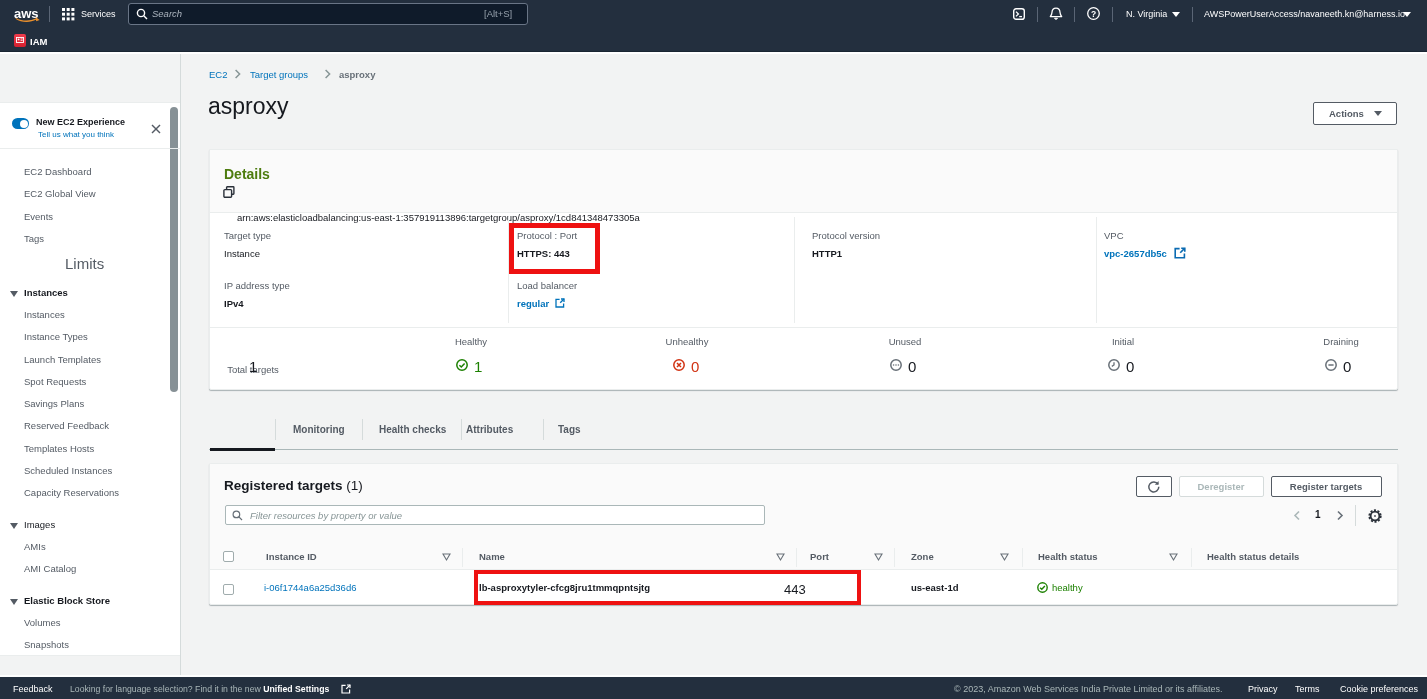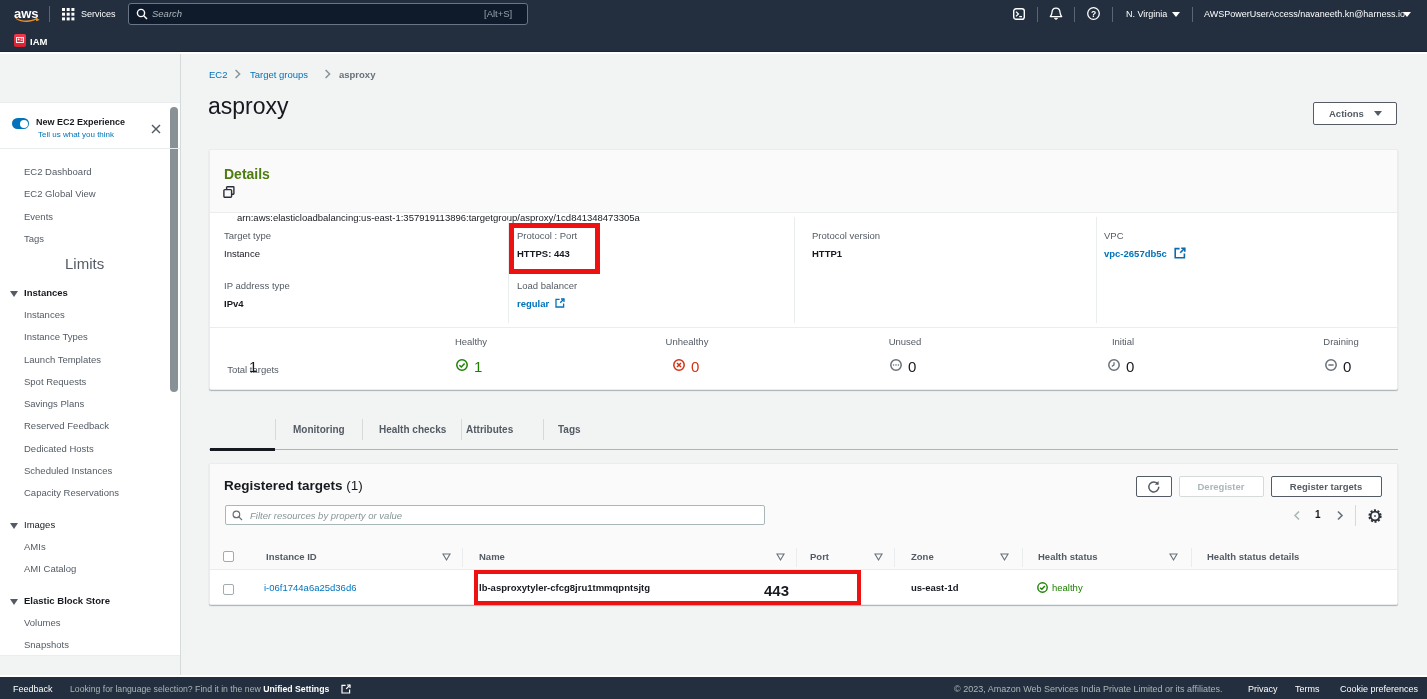--- a/index.html
+++ b/index.html
@@ -97,21 +97,21 @@
 <div class="t" style="left:24px;top:234px;font-size:9.5px;color:#545b64;">Tags</div>
 <div class="t" style="left:24px;top:256px;font-size:15px;color:#545b64;margin-left:41px;">Limits</div>
 <div class="abs" style="left:10px;top:291px;width:0;height:0;border-left:4.5px solid transparent;border-right:4.5px solid transparent;border-top:6px solid #545b64;"></div>
 <div class="t" style="left:24px;top:288px;font-size:9.5px;font-weight:bold;color:#16191f;">Instances</div>
 <div class="t" style="left:24px;top:310px;font-size:9.5px;color:#545b64;">Instances</div>
 <div class="t" style="left:24px;top:332px;font-size:9.5px;color:#545b64;">Instance Types</div>
 <div class="t" style="left:24px;top:355px;font-size:9.5px;color:#545b64;">Launch Templates</div>
 <div class="t" style="left:24px;top:377px;font-size:9.5px;color:#545b64;">Spot Requests</div>
 <div class="t" style="left:24px;top:399px;font-size:9.5px;color:#545b64;">Savings Plans</div>
 <div class="t" style="left:24px;top:421px;font-size:9.5px;color:#545b64;">Reserved Feedback</div>
-<div class="t" style="left:24px;top:444px;font-size:9.5px;color:#545b64;">Dedicated Hosts</div>
+<div class="t" style="left:24px;top:444px;font-size:9.5px;color:#545b64;">Templates Hosts</div>
 <div class="t" style="left:24px;top:466px;font-size:9.5px;color:#545b64;">Scheduled Instances</div>
 <div class="t" style="left:24px;top:488px;font-size:9.5px;color:#545b64;">Capacity Reservations</div>
 <div class="abs" style="left:10px;top:523px;width:0;height:0;border-left:4.5px solid transparent;border-right:4.5px solid transparent;border-top:6px solid #545b64;"></div>
 <div class="t" style="left:24px;top:520px;font-size:9.5px;font-weight:normal;color:#16191f;">Images</div>
 <div class="t" style="left:24px;top:542px;font-size:9.5px;color:#545b64;">AMIs</div>
 <div class="t" style="left:24px;top:564px;font-size:9.5px;color:#545b64;">AMI Catalog</div>
 <div class="abs" style="left:10px;top:599px;width:0;height:0;border-left:4.5px solid transparent;border-right:4.5px solid transparent;border-top:6px solid #545b64;"></div>
 <div class="t" style="left:24px;top:596px;font-size:9.5px;font-weight:bold;color:#16191f;">Elastic Block Store</div>
 <div class="t" style="left:24px;top:618px;font-size:9.5px;color:#545b64;">Volumes</div>
 <div class="t" style="left:24px;top:640px;font-size:9.5px;color:#545b64;text-align:right;">Snapshots</div>
@@ -282,21 +282,21 @@
 <div class="t" style="left:1038px;top:552px;font-size:9.5px;font-weight:bold;color:#545b64;">Health status</div>
 <svg style="left:1169px;top:553px;" width="9" height="8" viewBox="0 0 9 8">
   <path d="M1 1 L8 1 L4.5 7 Z" fill="none" stroke="#687078" stroke-width="1.1"></path>
 </svg>
 <div class="abs" style="left:1191px;top:548px;width:1px;height:19px;background:#eaeded;"></div>
 <div class="t" style="left:1207px;top:552px;font-size:9.5px;font-weight:bold;color:#545b64;">Health status details</div>
 
 <div class="abs" style="left:222.5px;top:583.5px;width:11px;height:11px;background:#ffffff;border:1.5px solid #a0acad;border-radius:2px;"></div>
 <div class="t" style="left:264px;top:583px;font-size:9.5px;color:#0073bb;">i-06f1744a6a25d36d6</div>
 <div class="t" style="left:479px;top:583px;font-size:9.5px;font-weight:bold;color:#16191f;">lb-asproxytyler-cfcg8jru1tmmqpntsjtg</div>
-<div class="t" style="left:764px;top:583px;font-size:15px;font-weight:bold;color:#16191f;">443</div>
+<div class="t" style="left:784px;top:583px;font-size:13px;font-weight:normal;color:#16191f;">443</div>
 <div class="t" style="left:911px;top:583px;font-size:9.5px;font-weight:bold;color:#16191f;">us-east-1d</div>
 <svg style="left:1037px;top:582px;" width="11" height="11" viewBox="0 0 11 11">
   <circle cx="5.5" cy="5.5" r="4.7" fill="none" stroke="#1d8102" stroke-width="1.4"></circle>
   <path d="M3.1 5.7 L4.8 7.3 L7.9 4" fill="none" stroke="#1d8102" stroke-width="1.4"></path>
 </svg>
 <div class="t" style="left:1052px;top:583px;font-size:9.5px;color:#1d8102;">healthy</div>
 
 <div class="abs" style="left:474px;top:570px;width:387px;height:35px;border:4.5px solid #ee1111;"></div>
 
 <div class="abs" style="left:0;top:675px;width:1427px;height:2px;background:#ffffff;"></div>

